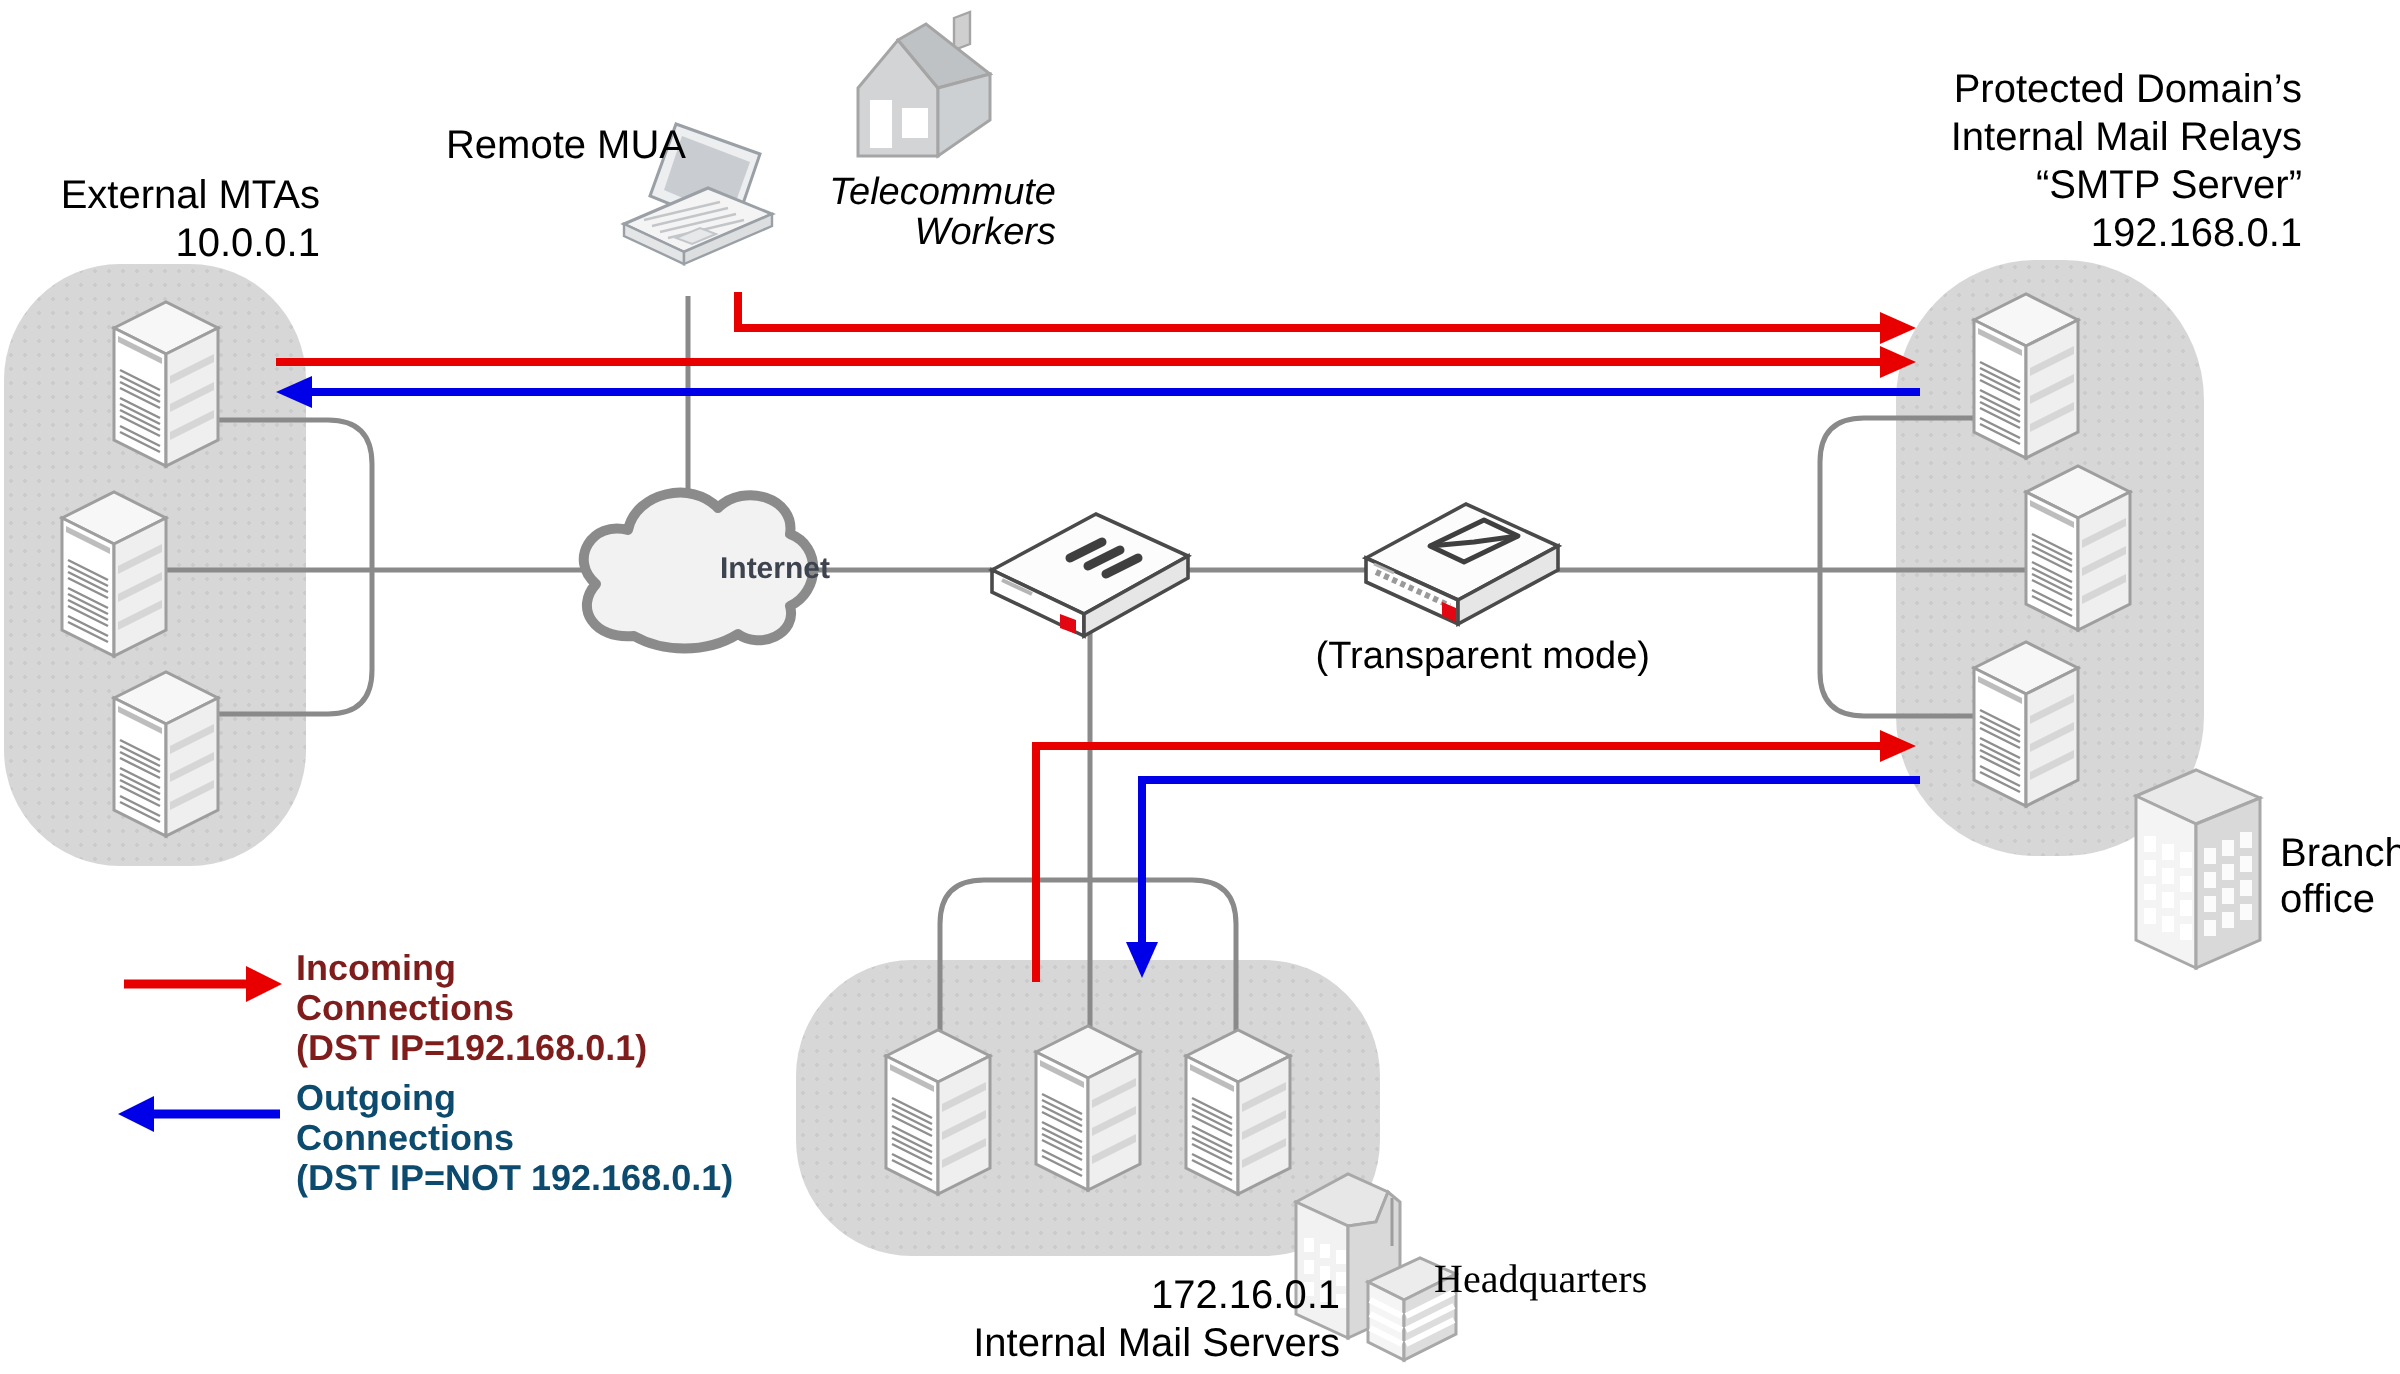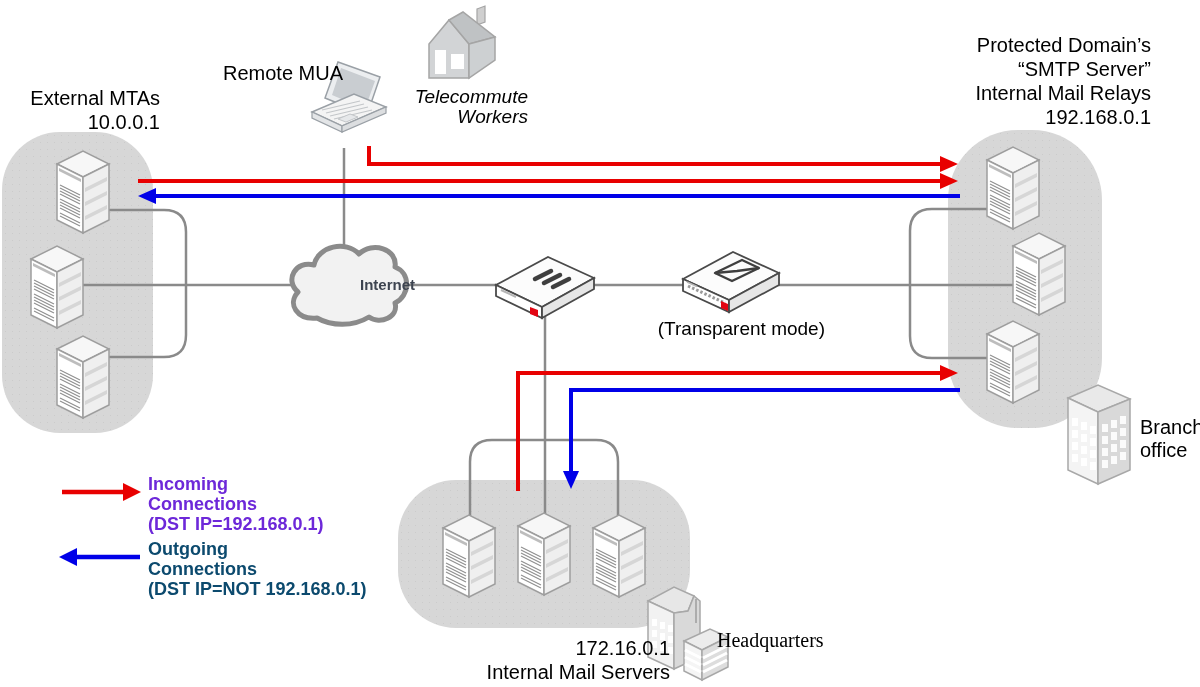--- a/index.html
+++ b/index.html
@@ -9,21 +9,21 @@
        background-image:radial-gradient(circle,#cbcbcb 0.8px,transparent 0.9px);
        background-size:7px 7px;z-index:0;}
   svg.layer{position:absolute;left:0;top:0;z-index:1;}
   svg.icon{position:absolute;z-index:2;}
   svg.arrows{position:absolute;left:0;top:0;z-index:3;}
   .lbl{position:absolute;z-index:4;font-size:20px;line-height:24px;text-align:right;
        white-space:nowrap;}
   .lbl div{white-space:nowrap;}
   .internet-lbl{font-weight:bold;font-size:15px;color:#3d4450;}
   .legend-txt{font-size:18px;line-height:20px;font-weight:bold;text-align:left;}
-  .legend-txt.in{color:#6d28d9;}
+  .legend-txt.in{color:#7f1d1d;}
   .legend-txt.out{color:#0c4a6e;}
   .small-lh{line-height:20px;font-size:19px;font-style:italic;}
   .left-al{text-align:left;margin-top:24px;}
 </style>
 </head>
 <body>
 
 <svg width="0" height="0" style="position:absolute" aria-hidden="true">
   <defs>
     <symbol id="sym-server" viewBox="0 0 58 88">
@@ -255,22 +255,22 @@
 
 <div class="lbl small-lh" style="left:388px;top:87px;width:140px;">
   <div>Telecommute</div>
   <div>Workers</div>
 </div>
 
 <div class="lbl internet-lbl" style="left:283px;top:273px;width:132px;"><span>Internet</span></div>
 
 <div class="lbl" style="left:893px;top:33px;width:258px;">
   <div>Protected Domain’s</div>
+  <div>Internal Mail Relays</div>
   <div>“SMTP Server”</div>
-  <div>Internal Mail Relays</div>
   <div>192.168.0.1</div>
 </div>
 
 <div class="lbl" style="left:645px;top:317px;width:180px;font-size:19px;"><span>(Transparent mode)</span></div>
 
 <div class="lbl left-al" style="left:1140px;top:392px;width:60px;line-height:23px;">
   <div>Branch</div>
   <div>office</div>
 </div>
 

